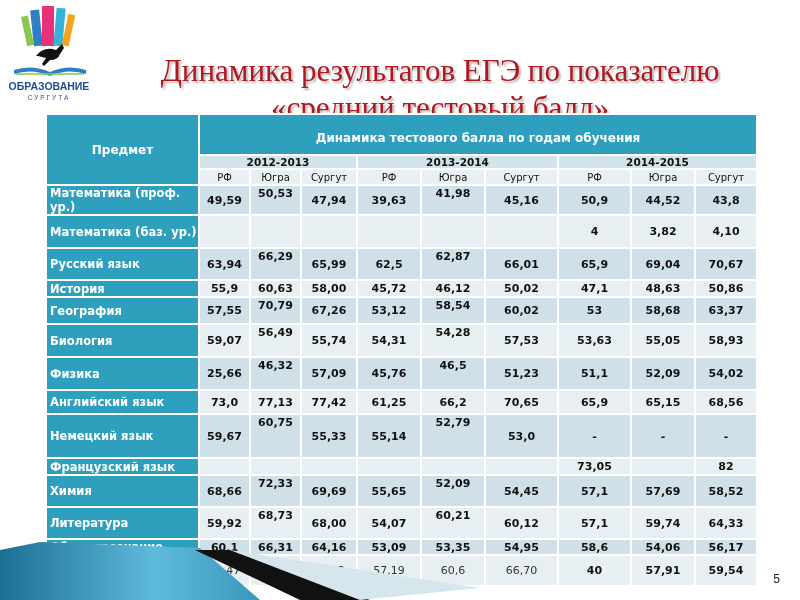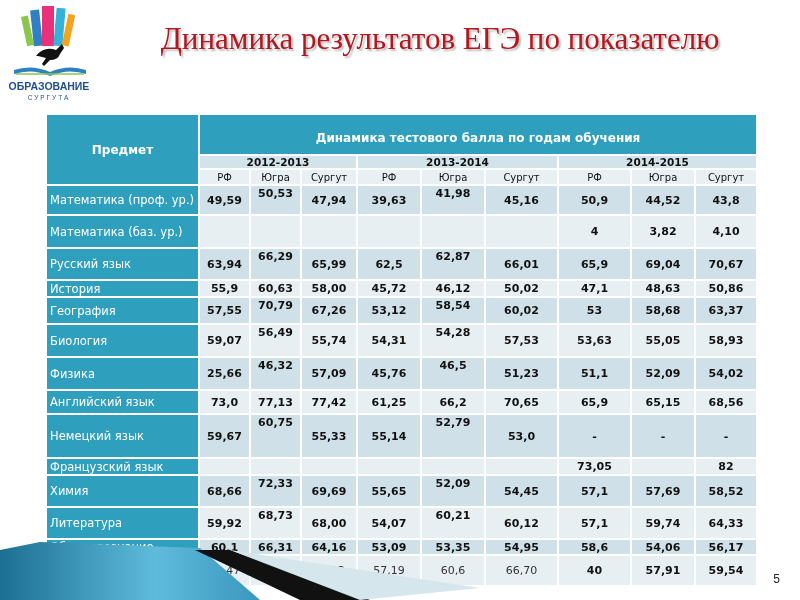--- a/index.html
+++ b/index.html
@@ -1,25 +1,25 @@
 <!DOCTYPE html>
 <html><head>
 <meta charset="utf-8">
 <style>
   html, body { margin:0; padding:0; }
   body { width:800px; height:600px; position:relative; overflow:hidden; background:#ffffff; font-family:"DejaVu Sans", sans-serif; }
   .logo { position:absolute; left:6px; top:4px; width:86px; height:100px; }
-  .title { position:absolute; left:100px; top:20px; width:680px; text-align:center; font-family:"Liberation Serif", serif; color:#b01820; font-size:31px; line-height:37px; text-shadow:2px 2px 2px rgba(0,0,0,0.28); }
+  .title { position:absolute; left:100px; top:52px; width:680px; text-align:center; font-family:"Liberation Serif", serif; color:#b01820; font-size:31px; line-height:37px; text-shadow:2px 2px 2px rgba(0,0,0,0.28); }
   .title div { white-space:nowrap; }
   table.t { position:absolute; left:45px; top:113px; border-collapse:collapse; table-layout:fixed; font-family:"DejaVu Sans", sans-serif; font-size:11px; }
   table.t td, table.t th { border:2px solid #ffffff; padding:0; text-align:center; color:#111; }
   .hdr { background:#2ea0bd; color:#ffffff !important; font-weight:bold; }
   .yr { background:#d3e3ea; font-weight:bold; font-size:10.5px; height:12px; line-height:12px; }
   .reg { background:#e9f0f3; font-size:10px; height:14px; }
-  .subj { background:#2e9fbd; color:#fff !important; font-weight:normal; text-align:left !important; padding-left:3px !important; font-size:11.5px; line-height:14px; }
+  .subj { background:#2e9fbd; color:#fff !important; font-weight:bold; text-align:left !important; padding-left:3px !important; font-size:11.5px; line-height:14px; }
   .dA td.v { background:#cfe0e8; }
   .dB td.v { background:#e8eff3; }
   td.v { font-weight:bold; font-size:11px; }
   td.top { vertical-align:top; padding-top:1px !important; }
   td.lt { font-weight:normal; color:#333 !important; }
   .pnum { position:absolute; right:20px; top:572px; font-size:12px; color:#222; font-family:"Liberation Sans", sans-serif; }
   .swoosh { position:absolute; left:0; top:540px; width:800px; height:60px; }
 </style>
 </head>
 <body>
@@ -32,20 +32,21 @@
   <rect x="59" y="10" width="7" height="32" fill="#f2a41e" transform="rotate(12 62 26)"></rect>
   <path d="M30 52 q8 -10 20 -6 l6 -6 l2 4 l-4 6 q-2 6 -10 6 l-6 6 l-2 -2 l4 -6 l-8 -2 z" fill="#111"></path>
   <path d="M8 66 q18 -6 36 2 q18 -8 36 -2 l0 4 q-18 -6 -36 2 q-18 -8 -36 -2 z" fill="#2f7fc4"></path>
   <path d="M10 70 l68 0" stroke="#8ac64a" stroke-width="1.5"></path>
   <text x="43" y="86" text-anchor="middle" font-family="Liberation Sans, sans-serif" font-weight="bold" font-size="10.5" fill="#1d4f8f">ОБРАЗОВАНИЕ</text>
   <text x="43" y="96" text-anchor="middle" font-family="Liberation Sans, sans-serif" font-size="6.5" letter-spacing="2" fill="#1d4f8f">СУРГУТА</text>
 </svg>
 
 <div class="title">
   <div>Динамика  результатов ЕГЭ по показателю</div>
+  <div>«средний тестовый балл»</div>
 </div>
 
 <table class="t">
   <colgroup>
     <col style="width:153px">
       <col style="width:51px">
       <col style="width:51px">
       <col style="width:56px">
     <col style="width:64px">
       <col style="width:64px">

